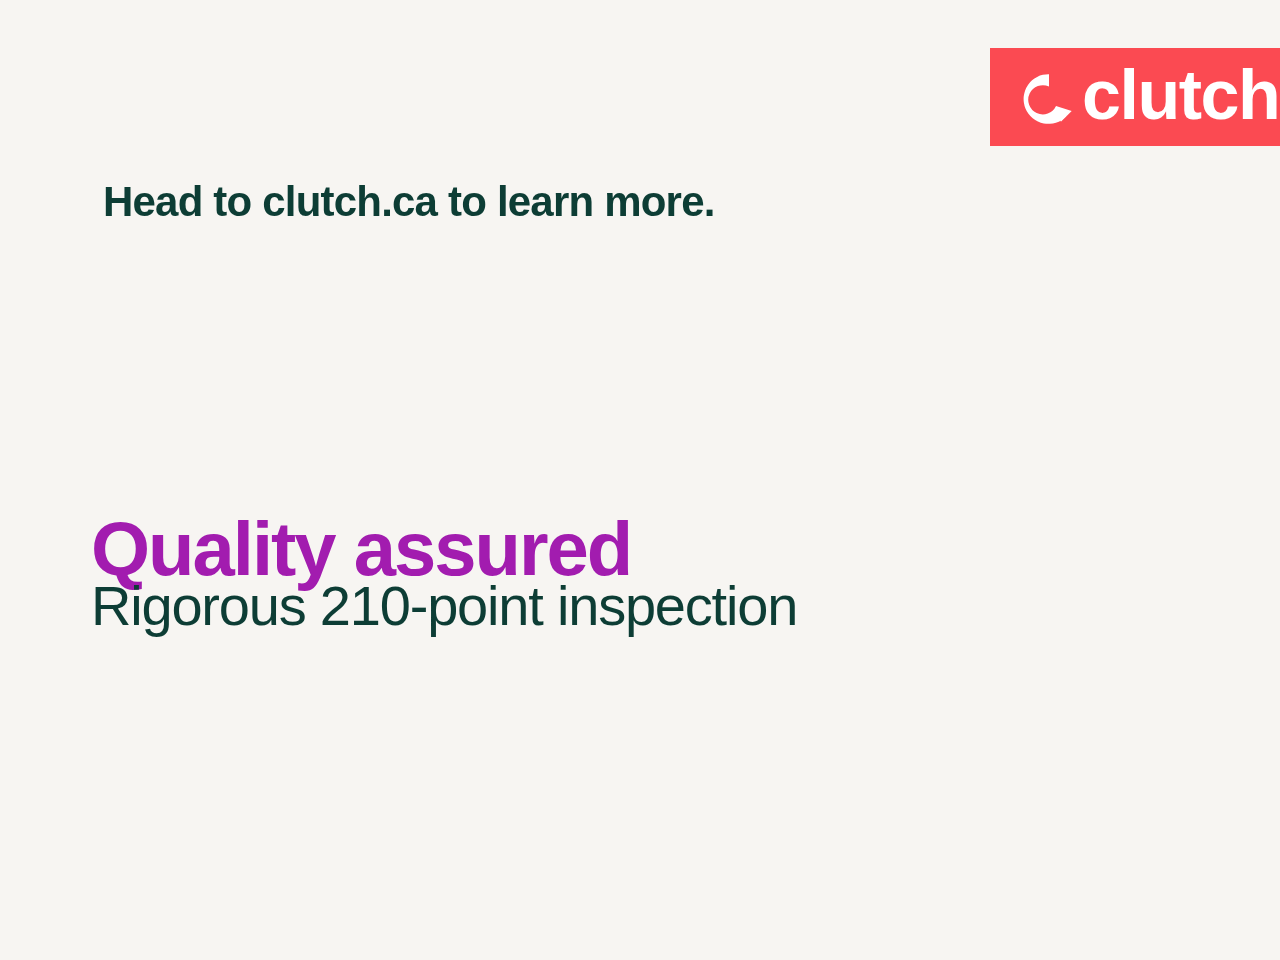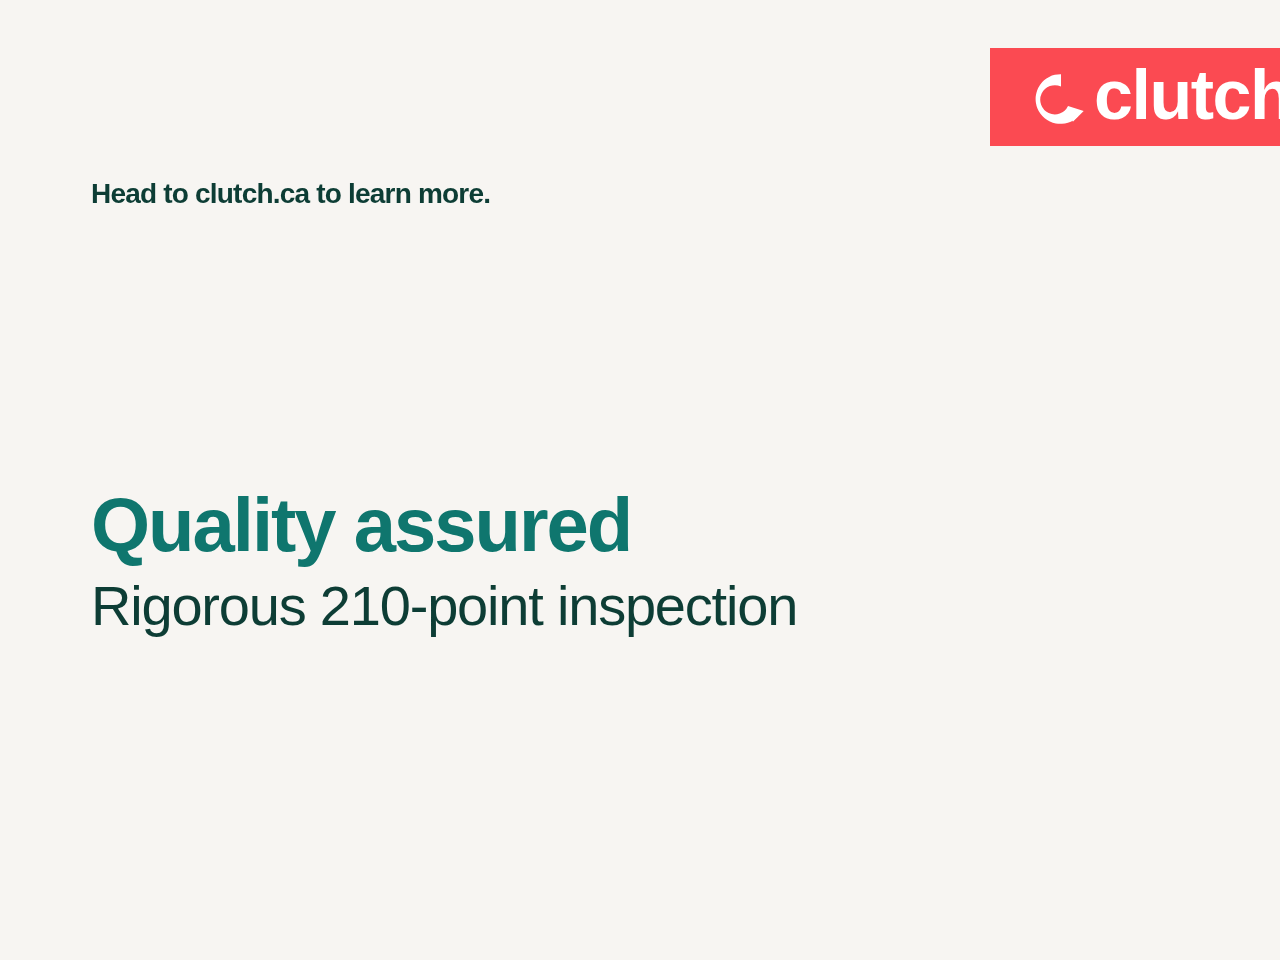--- a/index.html
+++ b/index.html
@@ -24,21 +24,21 @@
   .brand-banner {
     position: absolute;
     top: 48px;
     left: 990px;
     width: 290px;
     height: 98px;
     background: #fb4a52;
     display: flex;
     align-items: center;
     justify-content: flex-start;
-    padding-left: 44px;
+    padding-left: 32px;
     box-sizing: border-box;
   }
 
   .brand-logo {
     display: flex;
     align-items: center;
     gap: 2px;
   }
 
   .brand-mark {
@@ -65,37 +65,37 @@
   .content {
     position: absolute;
     left: 91px;
     top: 0;
     width: 1000px;
   }
 
   .eyebrow {
     position: absolute;
     top: 178px;
-    left: 0;
-    font-size: 28px;
+    left: 12px;
+    font-size: 42px;
     font-weight: 700;
     letter-spacing: -0.8px;
     color: #0d3d35;
     line-height: 1.15;
     white-space: nowrap;
   }
 
   .headline {
     position: absolute;
-    top: 434px;
+    top: 458px;
     left: 0;
     font-size: 76px;
     font-weight: 700;
     letter-spacing: -2px;
-    color: #0f766e;
+    color: #a21caf;
     line-height: 1.05;
     white-space: nowrap;
   }
 
   .subhead {
     position: absolute;
     top: 542px;
     left: 0;
     width: 900px;
     font-size: 56px;

